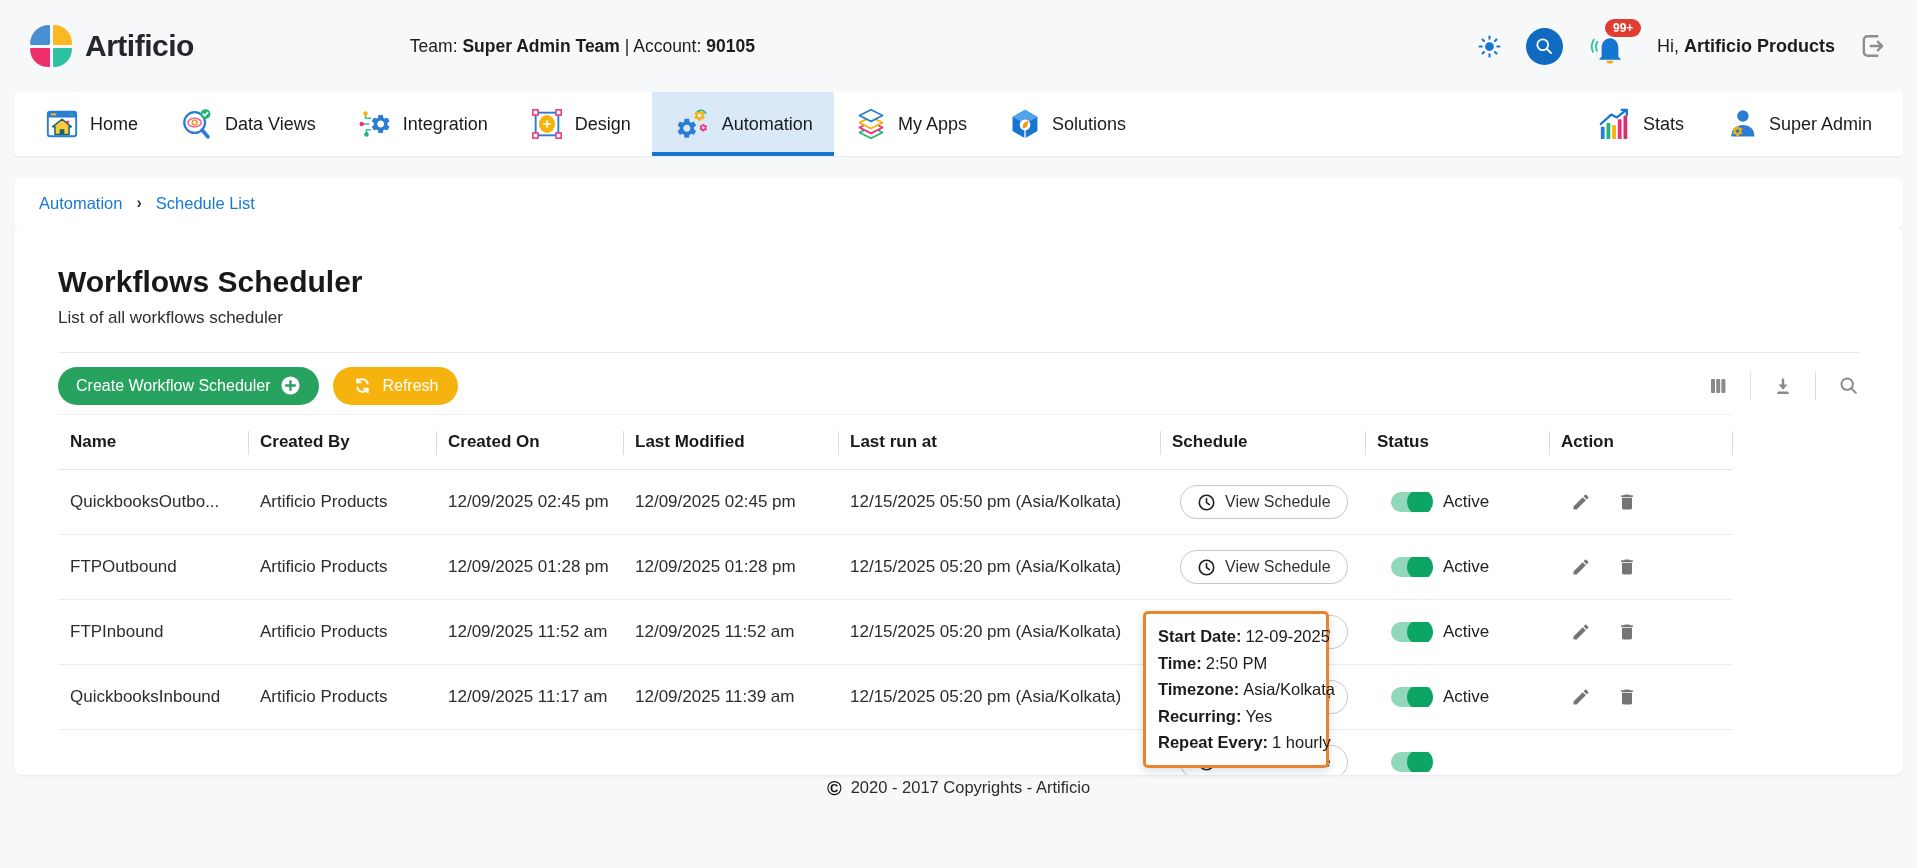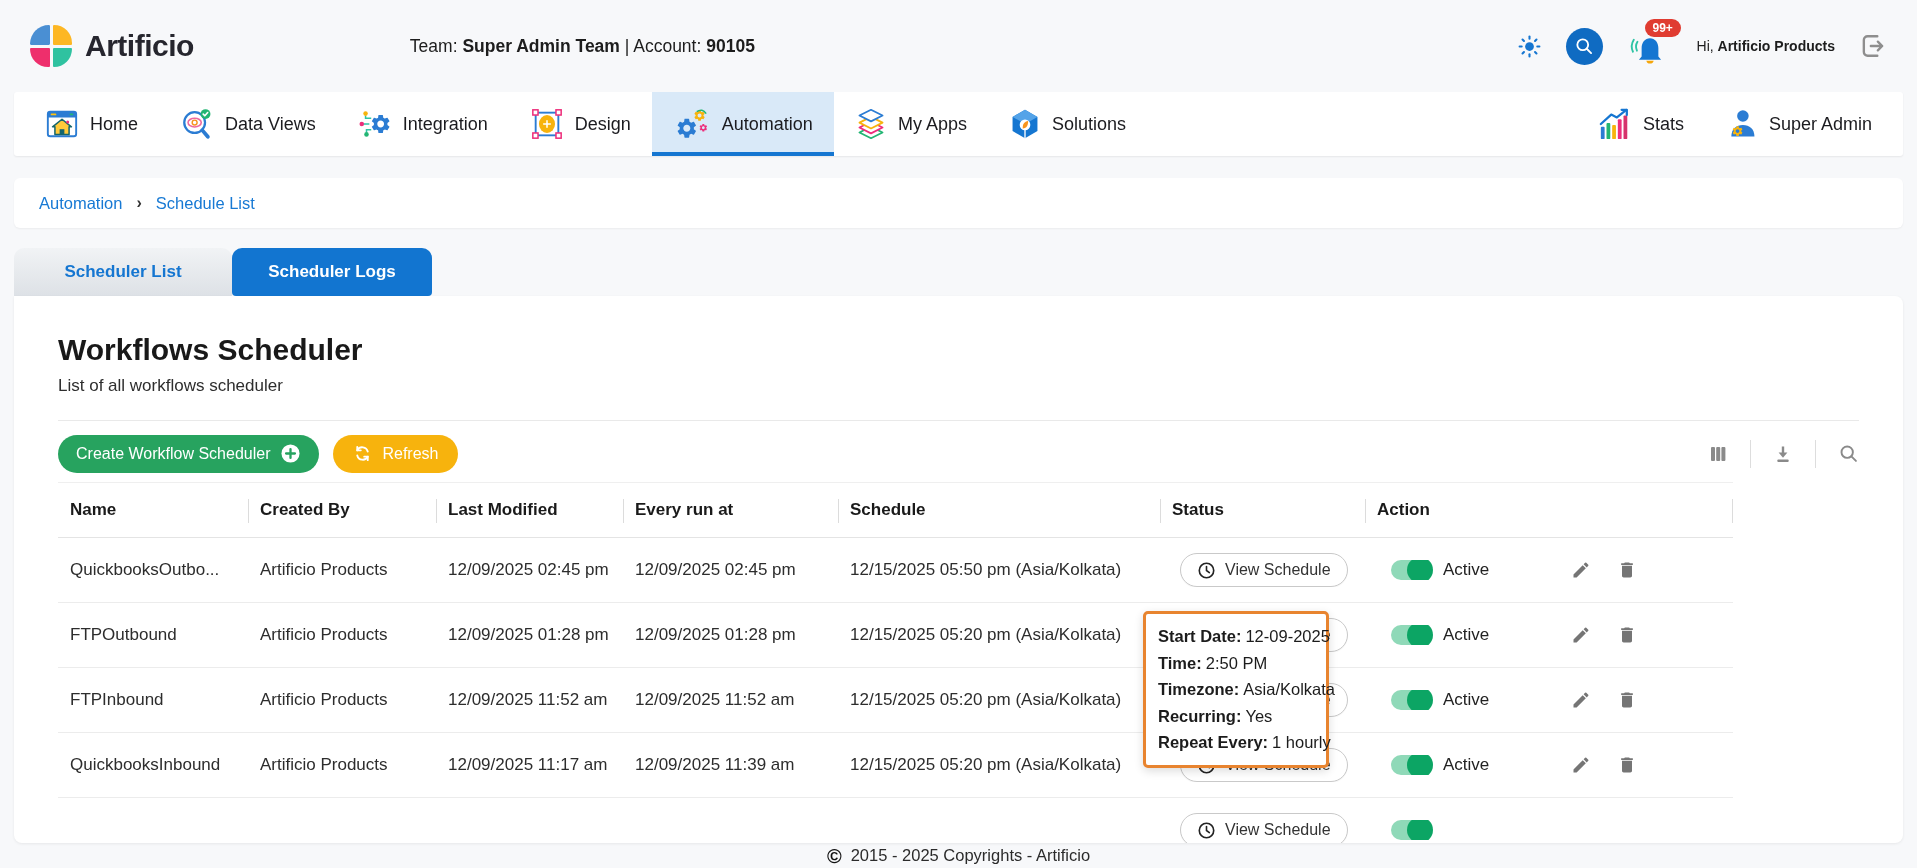--- a/index.html
+++ b/index.html
@@ -15,21 +15,21 @@
   .logo-mark span:nth-child(3){ background:#ee2f6c; border-radius:6% 6% 6% 100%; }
   .logo-mark span:nth-child(4){ background:#2fc2a0; border-radius:6% 6% 100% 6%; }
   .logo-text { font-size:30px; font-weight:700; color:#26262e; letter-spacing:-0.5px; }
   .team-info { margin-left:216px; font-size:17.5px; color:#1d1d1d; }
   .team-info b { font-weight:700; }
   .header-right { margin-left:auto; display:flex; align-items:center; gap:24px; }
   .icon-btn-plain { display:inline-flex; align-items:center; justify-content:center; cursor:pointer; background:none; border:none; padding:0; }
   .search-circle { width:37px; height:37px; border-radius:50%; background:#0f6bc2; display:flex; align-items:center; justify-content:center; cursor:pointer; }
   .bell-wrap { position:relative; width:46px; height:42px; cursor:pointer; }
   .badge { position:absolute; top:-6px; left:18px; background:#e03c31; color:#fff; font-size:12px; font-weight:700; padding:3px 8px; border-radius:11px; line-height:1; }
-  .greeting { font-size:14px; color:#1d1d1d; white-space:nowrap; }
+  .greeting { font-size:18px; color:#1d1d1d; white-space:nowrap; }
   .greeting b { font-weight:700; }
 
   
   .navbar { margin:0 14px; height:64px; background:#fff; border-radius:3px; box-shadow:0 1px 2px rgba(0,0,0,.07);
             display:flex; align-items:stretch; padding:0 10px; }
   .nav-item { display:flex; align-items:center; gap:11px; padding:0 21px; font-size:18px; color:#1b1b1f; cursor:pointer; white-space:nowrap; }
   .nav-item.active { background:#d9e9f8; box-shadow:inset 0 -4px 0 #1576d1; }
   .nav-right { margin-left:auto; display:flex; align-items:stretch; }
 
   
@@ -300,24 +300,20 @@
       </div>
     </div>
   </div>
 
   <div class="breadcrumb-bar">
     <span class="crumb">Automation</span>
     <span class="crumb-sep">›</span>
     <span class="crumb">Schedule List</span>
   </div>
 
-  <div class="tabs">
-    <div class="tab tab-inactive">Scheduler List</div>
-    <div class="tab tab-active">Scheduler Logs</div>
-  </div>
 
   <div class="card">
     <div class="card-head">
       <h1 class="card-title">Workflows Scheduler</h1>
       <div class="card-sub">List of all workflows scheduler</div>
     </div>
 
     <div class="toolbar">
       <button class="btn btn-green">
         <span>Create Workflow Scheduler</span>
@@ -361,22 +357,23 @@
               <use href="#magnifier"></use>
             </svg>
         </span>
       </div>
     </div>
 
     <div class="table">
       <div class="trow thead">
         <div class="th">Name</div>
         <div class="th">Created By</div>
+        <div class="th">Created On</div>
         <div class="th">Last Modified</div>
-        <div class="th">Every run at</div>
+        <div class="th">Last run at</div>
         <div class="th">Schedule</div>
         <div class="th">Status</div>
         <div class="th">Action</div>
       </div>
 
       <div class="trow tbody-row">
         <div class="td">QuickbooksOutbo...</div>
         <div class="td">Artificio Products</div>
         <div class="td">12/09/2025 02:45 pm</div>
         <div class="td">12/09/2025 02:45 pm</div>
@@ -548,16 +545,16 @@
     <div class="tooltip-line">
       <b>Recurring:</b><span>Yes</span>
     </div>
     <div class="tooltip-line">
       <b>Repeat Every:</b><span>1 hourly</span>
     </div>
   </div>
 
   <div class="footer">
     <span class="copy-symbol">©</span>
-    <span class="footer-text">2015 - 2025 Copyrights - Artificio</span>
+    <span class="footer-text">2020 - 2017 Copyrights - Artificio</span>
   </div>
 
 </div>
 
 </body></html>

